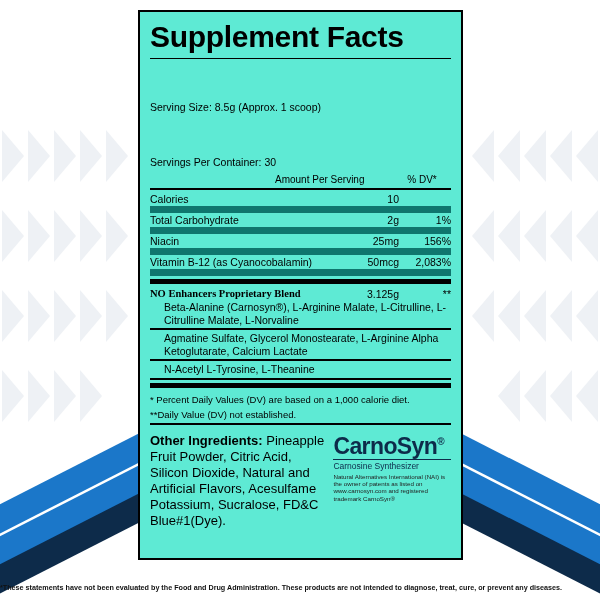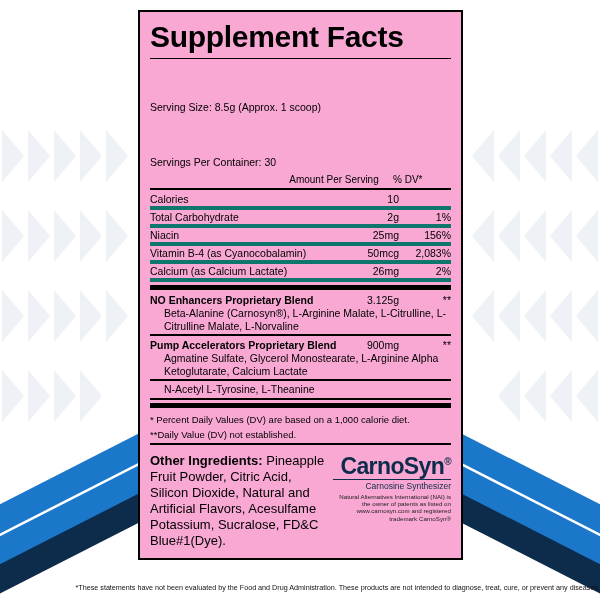--- a/index.html
+++ b/index.html
@@ -46,21 +46,21 @@
     background: #0d2b4a;
   }
 
   
   .panel {
     position: absolute;
     left: 138px;
     top: 10px;
     width: 325px;
     height: 550px;
-    background: #f9a8d4;
+    background: #5eead4;
     border: 2px solid #000000;
     box-sizing: border-box;
     padding: 8px 10px 6px 10px;
   }
   .sf-title {
     font-size: 30px;
     font-weight: bold;
     letter-spacing: -0.3px;
     line-height: 1;
     margin: 2px 0 6px 0;
@@ -85,44 +85,44 @@
   }
   .hdr-row {
     display: flex;
     justify-content: flex-end;
     font-size: 10px;
     padding-top: 6px;
     padding-bottom: 1px;
   }
   .hdr-aps {
     width: 118px;
-    text-align: center;
+    text-align: left;
   }
   .hdr-dv {
     width: 58px;
-    text-align: left;
+    text-align: center;
   }
   table.facts {
     width: 100%;
     border-collapse: collapse;
     font-size: 10.5px;
   }
   table.facts td {
     padding: 1px 0 1px 0;
     vertical-align: top;
   }
   table.facts tr.line td {
-    border-bottom: 4px solid #0f766e;
+    border-bottom: 7px solid #0f766e;
     margin-left: 17px;
   }
   td.nm { text-align: left; }
   td.amt { text-align: right; width: 62px; white-space: nowrap; }
   td.dv  { text-align: right; width: 52px; white-space: nowrap; }
   .indent { padding-left: 14px; }
-  .blend-name { font-weight: bold; font-size: 10.5px; }
+  .blend-name { font-weight: bold; font-size: 10.5px; font-family: Liberation Serif, serif; }
   .blend-sub {
     font-size: 10.5px;
     padding-left: 14px;
     line-height: 12.5px;
   }
   .footnote {
     font-size: 9.5px;
     line-height: 12px;
     padding-top: 3px;
   }
@@ -133,21 +133,20 @@
   }
   .other-txt {
     font-size: 13px;
     line-height: 16px;
     width: 182px;
   }
   .other-txt .lbl { font-weight: bold; }
   .carno {
     width: 122px;
     padding-top: 2px;
-    text-align: right;
   }
   .carno-name {
     font-size: 23px;
     font-weight: bold;
     color: #0d2b4a;
     letter-spacing: -0.6px;
     line-height: 1;
   }
   .carno-name .sup {
     font-size: 10px;
@@ -166,23 +165,24 @@
     font-size: 6.2px;
     color: #222;
     line-height: 7.4px;
     padding-top: 2px;
   }
   .disclaimer {
     position: absolute;
     left: 0;
     right: 0;
     bottom: 8px;
-    text-align: right;
+    text-align: left;
     font-size: 7.2px;
     color: #111;
+    font-weight: bold;
   }
 </style>
 </head>
 <body>
 
 <div class="bg">
 
   <div class="chev chev-grey" style="left:2px;  top:130px;"></div>
   <div class="chev chev-grey" style="left:28px; top:130px;"></div>
   <div class="chev chev-grey" style="left:54px; top:130px;"></div>
@@ -263,55 +263,41 @@
       <td class="nm indent">Total Carbohydrate</td>
       <td class="amt">2g</td>
       <td class="dv">1%</td>
     </tr>
     <tr class="line">
       <td class="nm indent">Niacin</td>
       <td class="amt">25mg</td>
       <td class="dv">156%</td>
     </tr>
     <tr class="line">
-      <td class="nm indent">Vitamin B-4 (as Cyanocobalamin)</td>
+      <td class="nm indent">Vitamin B-12 (as Cyanocobalamin)</td>
       <td class="amt">50mcg</td>
       <td class="dv">2,083%</td>
-    </tr>
-    <tr class="line">
-      <td class="nm indent">Calcium (as Calcium Lactate)</td>
-      <td class="amt">26mg</td>
-      <td class="dv">2%</td>
     </tr>
   </tbody>
     </table>
 
   <div class="rule-thick"></div>
 
   <table class="facts">
     <tbody>
         <tr>
       <td class="nm blend-name">NO Enhancers Proprietary Blend</td>
       <td class="amt">3.125g</td>
       <td class="dv">**</td>
     </tr>
   </tbody>
     </table>
   <div class="blend-sub">Beta-Alanine (Carnosyn®), L-Arginine Malate, L-Citrulline, L-Citrulline Malate, L-Norvaline</div>
   <div class="rule-med"></div>
 
-  <table class="facts">
-    <tbody>
-        <tr>
-      <td class="nm blend-name">Pump Accelerators Proprietary Blend</td>
-      <td class="amt">900mg</td>
-      <td class="dv">**</td>
-    </tr>
-  </tbody>
-    </table>
   <div class="blend-sub">Agmatine Sulfate, Glycerol Monostearate, L-Arginine Alpha Ketoglutarate, Calcium Lactate</div>
   <div class="rule-med"></div>
 
   <div class="blend-sub">N-Acetyl L-Tyrosine, L-Theanine</div>
   <div class="rule-med"></div>
 
   <div class="rule-thick"></div>
 
   <div class="footnote">* Percent Daily Values (DV) are based on a 1,000 calorie diet.</div>
   <div class="footnote">**Daily Value (DV) not established.</div>

